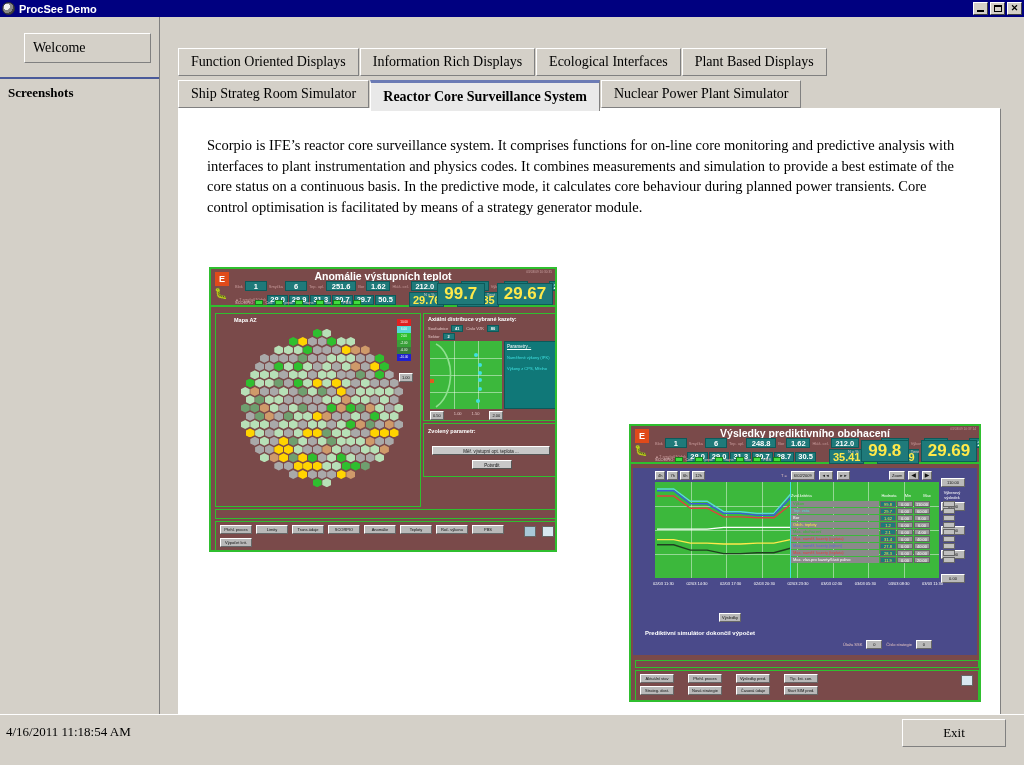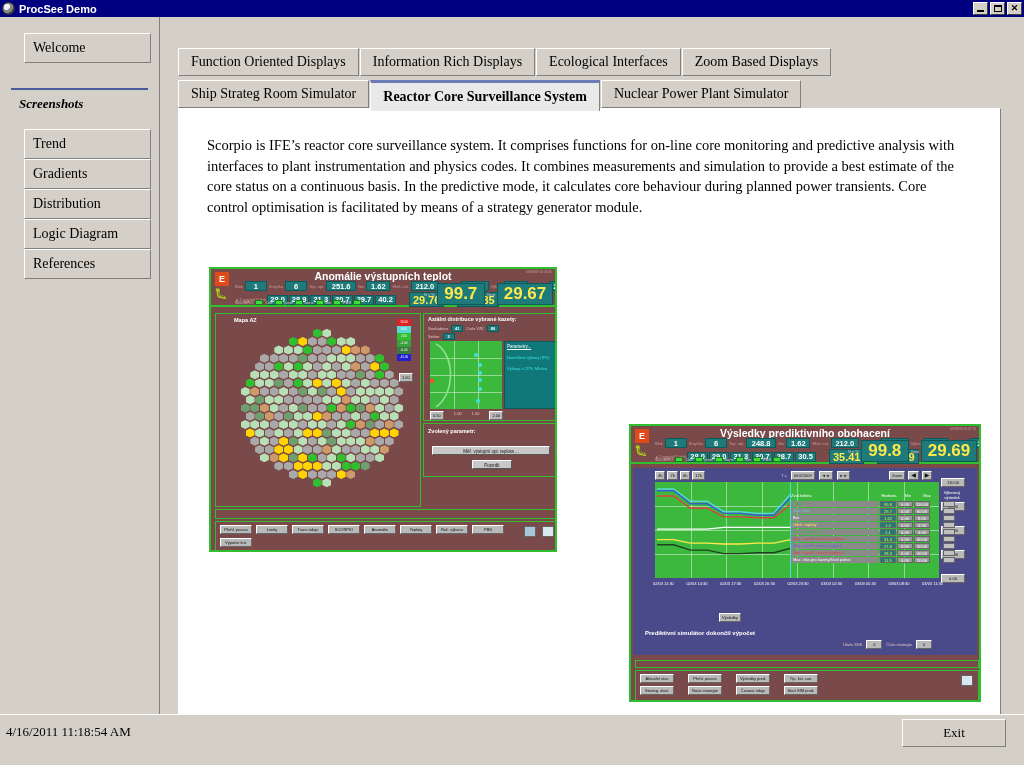--- a/index.html
+++ b/index.html
@@ -45,25 +45,24 @@
   }
   .side-btn{
     margin:0 8px 0 24px; height:30px;
     background:#d4d0c8;
     border:1px solid #fff; border-right-color:#808080; border-bottom-color:#808080;
     display:flex; align-items:center; padding-left:8px;
     font-size:14px; font-family:"Liberation Serif", serif;
   }
   .side-btn.welcome{ margin-top:16px; }
   .side-head{
-    margin:11px; padding:6px 0 6px 8px;
+    margin:0; padding:6px 0 6px 8px;
     font-weight:bold; font-size:13px;
     font-family:"Liberation Serif", serif;
     border-top:2px solid #4a5a9a;
-    font-style:italic;
   }
   .side-group{ }
   .side-group .side-btn{ margin-top:0; border-top-color:#fff; }
 
   
   .content{
     position:absolute; left:161px; top:0; right:0; bottom:0;
     background:#d4d0c8;
   }
 
@@ -184,53 +183,36 @@
 </div>
 
 <div class="app">
 
   <div class="sidebar">
     <div class="side-btn welcome">
       <span>Welcome</span>
     </div>
     <div style="height:14px"></div>
     <div class="side-head">Screenshots</div>
-    <div class="side-group">
-      <div class="side-btn">
-        <span>Trend</span>
-      </div>
-      <div class="side-btn">
-        <span>Gradients</span>
-      </div>
-      <div class="side-btn">
-        <span>Distribution</span>
-      </div>
-      <div class="side-btn">
-        <span>Logic Diagram</span>
-      </div>
-      <div class="side-btn">
-        <span>References</span>
-      </div>
-    </div>
   </div>
 
   <div class="content">
 
     <div class="tabrow row1">
       <div class="tab">
         <span>Function Oriented Displays</span>
         </div>
       <div class="tab">
         <span>Information Rich Displays</span>
         </div>
       <div class="tab">
         <span>Ecological Interfaces</span>
         </div>
       <div class="tab">
-        <span>Zoom Based Displays</span>
+        <span>Plant Based Displays</span>
         </div>
     </div>
 
     <div class="tabrow row2">
       <div class="tab">
         <span>Ship Strateg Room Simulator</span>
         </div>
       <div class="tab active">
         <span>Reactor Core Surveillance System</span>
         </div>
@@ -270,21 +252,21 @@
             <span class="vbox" style="min-width:28px">227.8</span>
           </div>
 
           <div class="row-b">
             <span class="hk">▲T smy\u010dek</span>
             <span class="vbox" style="min-width:20px">28.0</span>
             <span class="vbox" style="min-width:20px">28.9</span>
             <span class="vbox" style="min-width:20px">31.3</span>
             <span class="vbox" style="min-width:20px">30.7</span>
             <span class="vbox" style="min-width:20px">29.7</span>
-            <span class="vbox" style="min-width:20px">40.2</span>
+            <span class="vbox" style="min-width:20px">50.5</span>
             <span class="vbox med" style="margin-left:12px;min-width:30px">29.76</span>
             <span class="hk">T-výst</span>
             <span class="vbox med" style="min-width:38px">266.85</span>
           </div>
 
           <div class="row-c">
             <span class="lbl-sm">SCORPIO</span>
             <span class="ledg"></span>
             <span class="lbl-sm">Cek</span>
             <span class="ledg"></span>

